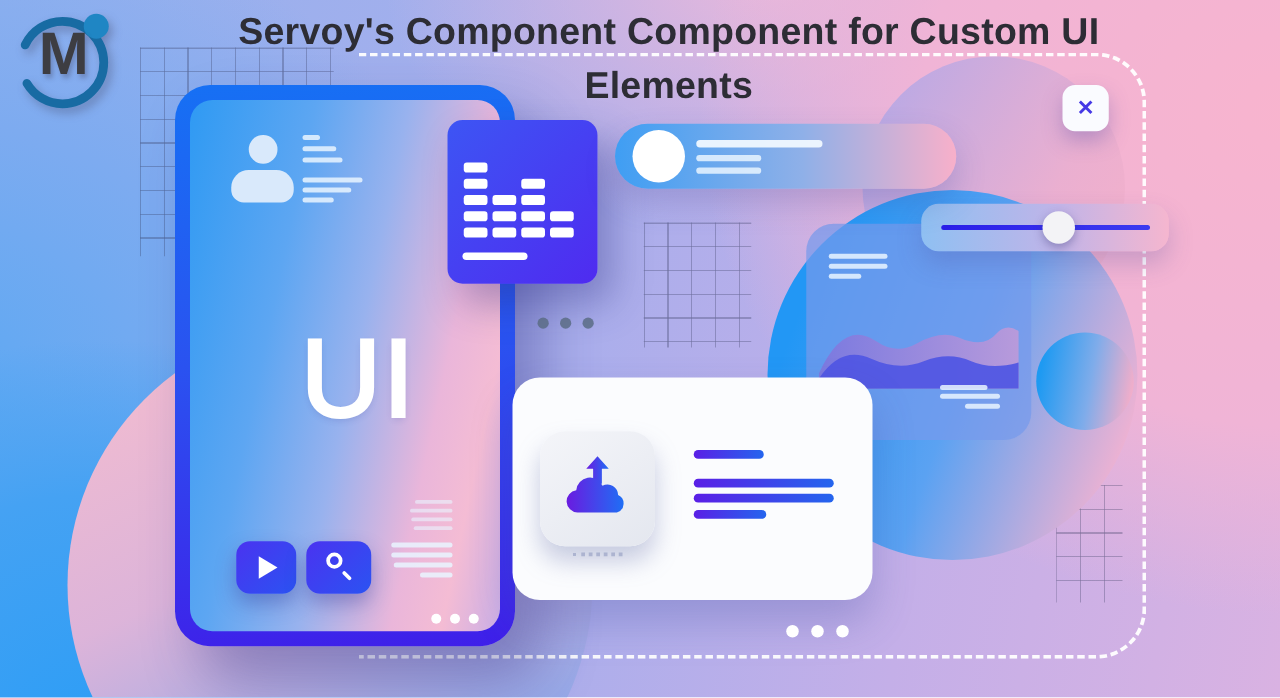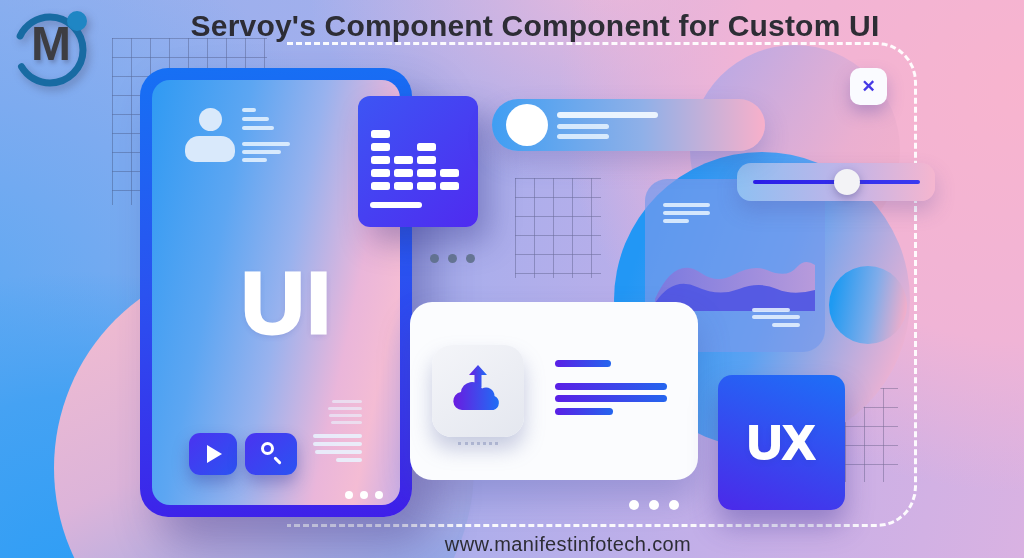--- a/index.html
+++ b/index.html
@@ -57,21 +57,21 @@
   }
   .phone .screen {
     position:absolute; left:12px; top:12px; width:248px; height:425px; border-radius:18px;
     background:linear-gradient(102deg,#2f9af3 0%, #5da6f2 30%, #98b2ee 52%, #eab6da 74%, #f4bcd4 86%, #cbafe6 100%);
     overflow:hidden;
   }
   .avatar-head { left:47px; top:28px; width:23px; height:23px; background:#d9e9fb; }
   .avatar-body { left:33px; top:56px; width:50px; height:26px; background:#d9e9fb; border-radius:14px 14px 10px 10px; }
   .skl { position:absolute; border-radius:3px; background:rgba(233,245,255,.85); }
   .biglabel {
-    position:absolute; color:#fff; font-weight:bold; -webkit-text-stroke:3px #ffffff;
+    position:absolute; color:#fff; font-weight:normal; -webkit-text-stroke:3px #ffffff;
     text-shadow:0 2px 6px rgba(50,60,150,.2);
   }
   .phone-ui { left:70px; top:172px; width:130px; text-align:center; font-size:88px; letter-spacing:2px; }
   .sq-btn {
     position:absolute; border-radius:11px;
     background:linear-gradient(135deg,#4a33f0 0%, #2b53f2 100%);
     box-shadow:0 8px 16px rgba(40,40,140,.35);
   }
   .play-tri {
     position:absolute; left:18px; top:12px; width:0; height:0;
@@ -284,38 +284,35 @@
         <path d="M13,48 a9,9 0 0 1 -1,-17.9 a11,11 0 0 1 21,-3.5 a8.5,8.5 0 0 1 12.5,7.4 a7.5,7.5 0 0 1 -1,14 Z" fill="url(#gCloud)"></path>
       </svg>
     </div>
     <div class="mini-dotted"></div>
     <div class="ink-line" style="left:145px; top:58px; width:56px;"></div>
     <div class="ink-line" style="left:145px; top:81px; width:112px;"></div>
     <div class="ink-line" style="left:145px; top:93px; width:112px;"></div>
     <div class="ink-line" style="left:145px; top:106px; width:58px;"></div>
   </div>
 
-  <div class="abs ux-badge">
-    <span class="biglabel" style="-webkit-text-stroke:2px #fff;">UX</span>
-  </div>
 
   <div class="dot" style="left:430px; top:254px; width:9px; height:9px; background:#5b6c85; opacity:.85;"></div>
   <div class="dot" style="left:448px; top:254px; width:9px; height:9px; background:#5b6c85; opacity:.85;"></div>
   <div class="dot" style="left:466px; top:254px; width:9px; height:9px; background:#5b6c85; opacity:.85;"></div>
   <div class="dot" style="left:629px; top:500px; width:10px; height:10px; background:#fff;"></div>
   <div class="dot" style="left:649px; top:500px; width:10px; height:10px; background:#fff;"></div>
   <div class="dot" style="left:669px; top:500px; width:10px; height:10px; background:#fff;"></div>
 
   <div class="abs logo">
     <svg width="92" height="88" viewBox="0 0 92 88" style="position:absolute; left:0; top:0; filter:drop-shadow(3px 4px 4px rgba(60,60,90,.35));">
       <circle cx="42" cy="44" r="33" fill="none" stroke="#186ba3" stroke-width="7" stroke-dasharray="176 32" stroke-dashoffset="-118" stroke-linecap="round"></circle>
       <circle cx="69" cy="15" r="10" fill="#1f86c4"></circle>
     </svg>
     <div class="m">M</div>
   </div>
 
   <div class="abs title">
     <div>Servoy's Component Component for Custom UI</div>
-  </div>
-
-  <div class="abs footer-url">www.manifestinfotech.com</div>
+    <div>Elements</div>
+  </div>
+
 
 </div>
 
 </body></html>

